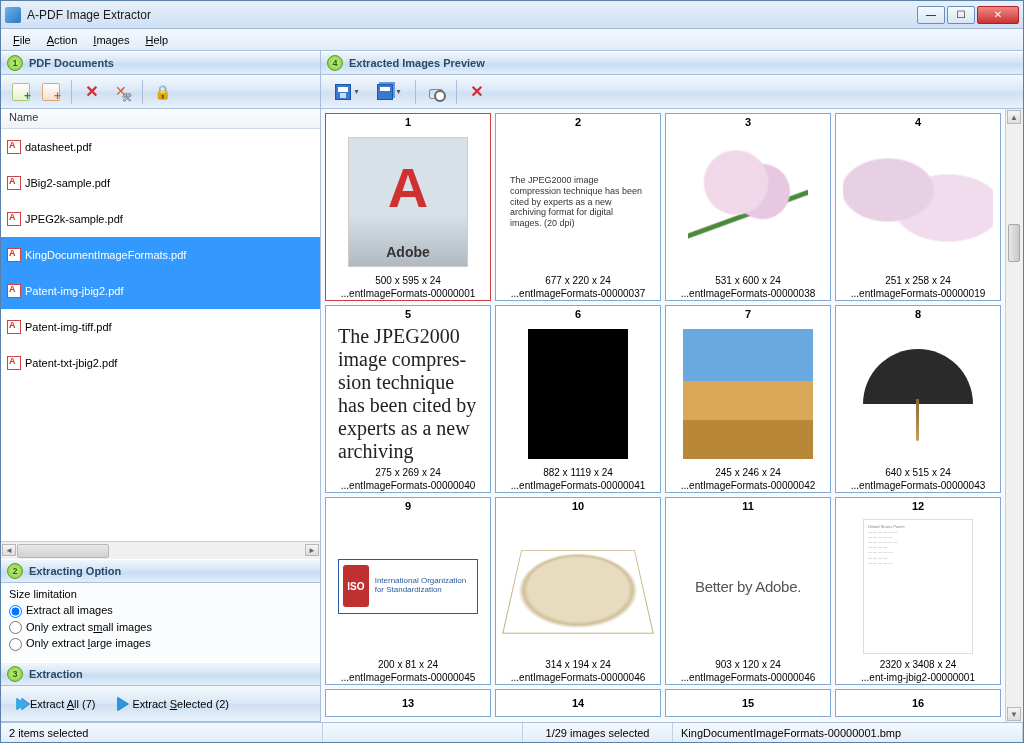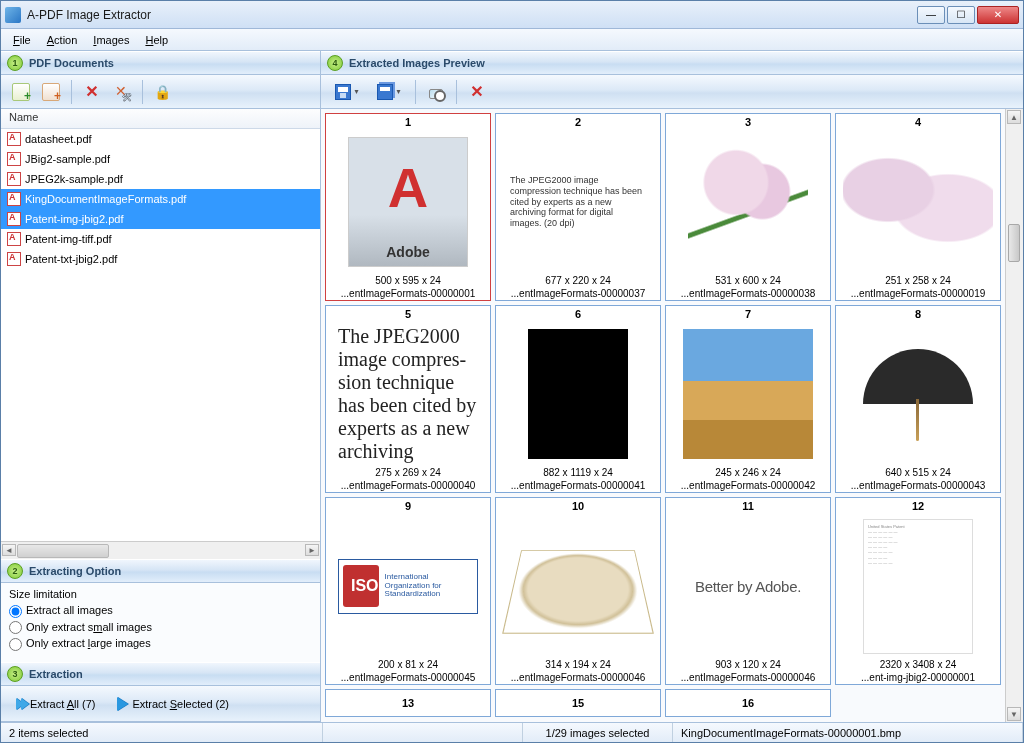--- a/index.html
+++ b/index.html
@@ -19,21 +19,21 @@
 .right-panel { flex: 1; display: flex; flex-direction: column; background: #fff; min-width: 0; }
 .section-header { height: 24px; background: linear-gradient(#f0f6fd,#d6e5f5 45%,#c8ddf2 55%,#e2eefb); border-top: 1px solid #fff; border-bottom: 1px solid #a8c0dc; display: flex; align-items: center; padding: 0 6px; font-weight: bold; color: #2a4a6a; }
 .section-header .num { width: 16px; height: 16px; border-radius: 8px; background: radial-gradient(#c8f088,#7fc838); border: 1px solid #5aa020; margin-right: 6px; display: flex; align-items: center; justify-content: center; font-size: 9px; color: #2a5a10; }
 .toolbar { height: 34px; background: linear-gradient(#f5f9fe,#dce9f7 45%,#cfe0f2 55%,#e8f2fc); border-bottom: 1px solid #a8c0dc; display: flex; align-items: center; padding: 0 6px; gap: 2px; }
 .tb-btn { width: 28px; height: 26px; border: 1px solid transparent; border-radius: 3px; display: flex; align-items: center; justify-content: center; cursor: default; }
 .tb-sep { width: 1px; height: 24px; background: #a8c0dc; margin: 0 4px; }
 .tb-btn.drop { width: 40px; position: relative; }
 .tb-btn.drop::after { content: "▾"; font-size: 8px; color: #555; margin-left: 3px; }
 .file-header { height: 20px; background: linear-gradient(#fdfdfe,#eef3f9); border-bottom: 1px solid #cdd9e8; padding: 2px 8px; color: #333; }
 .file-list { flex: 1; overflow: auto; background: #fff; }
-.file-row { display: flex; align-items: center; padding: 10px 6px; height: 17px; cursor: default; }
+.file-row { display: flex; align-items: center; padding: 18px 6px; height: 17px; cursor: default; }
 .file-row.selected { background: #3399ff; color: #fff; }
 .file-row .pdf-icon { width: 14px; height: 14px; margin-right: 4px; position: relative; }
 .file-row .pdf-icon::before { content: ""; position: absolute; inset: 0; background: #fff; border: 1px solid #c44; }
 .file-row .pdf-icon::after { content: "A"; position: absolute; left: 2px; top: 0; font-size: 9px; color: #c33; font-weight: bold; }
 .scroll-stub { height: 18px; background: #f0f0f0; border-top: 1px solid #ccc; position: relative; }
 .scroll-stub::before { content: ""; position: absolute; left: 16px; top: 2px; width: 90px; height: 12px; background: linear-gradient(#e8e8e8,#d0d0d0); border: 1px solid #b8b8b8; border-radius: 2px; }
 .scroll-stub .sa { position: absolute; top: 2px; width: 14px; height: 12px; background: linear-gradient(#f5f5f5,#ddd); border: 1px solid #b8b8b8; display: flex; align-items: center; justify-content: center; font-size: 8px; color: #666; }
 .scroll-stub .sa.l { left: 1px; } .scroll-stub .sa.r { right: 1px; }
 .option-body { padding: 3px 8px 8px; background: #fafcfe; }
 .option-body .lbl { margin: 2px 0 4px; }
@@ -91,21 +91,21 @@
 .tv-text { width: 140px; font-size: 9px; color: #333; line-height: 1.2; padding: 2px; }
 .tv-text2 { width: 140px; font-size: 20px; color: #222; line-height: 1.15; font-family: Liberation Serif, serif; }
 .tv-flower1 { width: 120px; height: 130px; background: radial-gradient(circle at 40% 35%, #f0d8e8 0 28%, transparent 30%), radial-gradient(circle at 62% 42%, #e8c8e0 0 25%, transparent 27%), linear-gradient(160deg, transparent 55%, #4a8a3a 56% 58%, transparent 59%); }
 .tv-flower2 { width: 150px; height: 120px; background: radial-gradient(ellipse at 30% 40%, #e8d0e4 0 30%, transparent 32%), radial-gradient(ellipse at 70% 55%, #f0dcec 0 35%, transparent 37%); }
 .tv-black { width: 100px; height: 130px; background: #000; }
 .tv-desert { width: 130px; height: 130px; background: linear-gradient(#6aa8e0 0 40%, #d8a858 40% 70%, #b88838 70%); }
 .tv-umbrella { width: 130px; height: 110px; position: relative; }
 .tv-umbrella::before { content: ""; position: absolute; left: 10px; top: 10px; width: 110px; height: 55px; background: #2a2a2a; border-radius: 60px 60px 0 0; }
 .tv-umbrella::after { content: ""; position: absolute; left: 63px; top: 60px; width: 3px; height: 42px; background: linear-gradient(#8a6838,#c8a058); border-radius: 0 0 6px 6px; }
 .tv-iso { width: 140px; height: 55px; border: 1px solid #2a5aa0; display: flex; align-items: center; gap: 6px; padding: 4px; }
-.tv-iso .badge { width: 42px; height: 42px; background: #c03030; color: #fff; font-weight: bold; font-size: 16px; display: flex; align-items: center; justify-content: center; border-radius: 3px; padding-left: 8px; }
+.tv-iso .badge { width: 42px; height: 42px; background: #c03030; color: #fff; font-weight: bold; font-size: 10px; display: flex; align-items: center; justify-content: center; border-radius: 3px; }
 .tv-iso .txt { font-size: 8px; color: #2a5aa0; line-height: 1.1; }
 .tv-book { width: 130px; height: 100px; background: radial-gradient(ellipse at 50% 50%, #e8dcc0 0 55%, #d0c098 60%, transparent 65%); transform: perspective(200px) rotateX(35deg); border: 1px solid #c8b888; }
 .tv-better { font-size: 15px; color: #555; font-weight: 500; letter-spacing: -0.3px; }
 .tv-patent { width: 110px; height: 135px; background: #fff; border: 1px solid #ddd; font-size: 4px; color: #888; padding: 4px; overflow: hidden; line-height: 1.3; }
 </style>
 </head>
 <body>
 
 <div class="window">
   <div class="titlebar">
@@ -339,20 +339,23 @@
                 <div class="thumb-img">
                   <div class="tv tv-patent">United States Patent<br>— — — — — —<br>— — — — —<br>— — — — — —<br>— — — —<br>— — — — —<br>— — — —<br>— — — — —</div>
                 </div>
                 <div class="thumb-meta">2320 x 3408 x 24</div>
                 <div class="thumb-meta">...ent-img-jbig2-00000001</div>
               </div>
               <div class="thumb-cell short">
                 <div class="thumb-num">13</div>
               </div>
               <div class="thumb-cell short">
+                <div class="thumb-num">14</div>
+              </div>
+              <div class="thumb-cell short">
                 <div class="thumb-num">15</div>
               </div>
               <div class="thumb-cell short">
                 <div class="thumb-num">16</div>
               </div>
             </div>
         </div>
         <div class="gallery-scrollbar">
           <div class="sa t">▲</div>
           <div class="thumb"></div>

